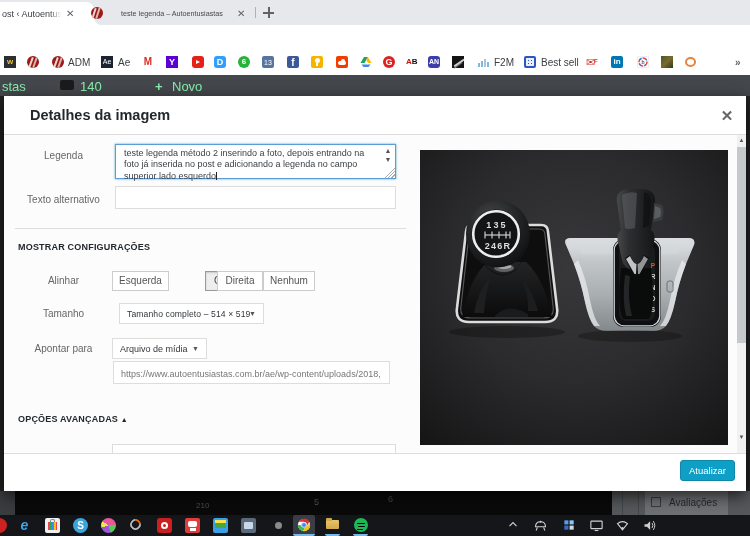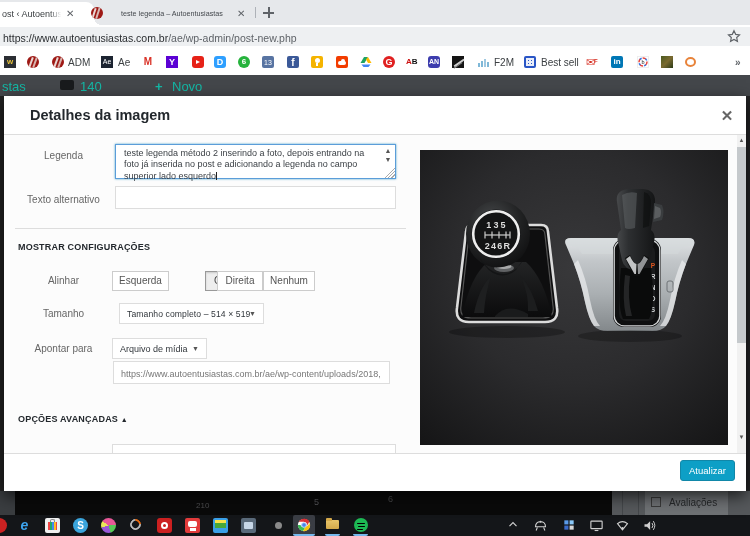--- a/index.html
+++ b/index.html
@@ -30,21 +30,21 @@
   #star { left:727px; top:4px; width:14px; height:14px; }
 
   #bookmarks { left:0; top:48px; width:750px; height:27px; background:#fff; }
   .bi { position:absolute; top:8px; width:12px; height:12px; font-size:8px; }
   .aelogo { background:#9e1915; border-radius:50%; overflow:hidden; }
   .aelogo:before { content:""; position:absolute; left:3px; top:0.5px; width:1.6px; height:11px; background:#ead8d4; transform:rotate(20deg); }
   .aelogo:after { content:""; position:absolute; left:7px; top:0.5px; width:1.6px; height:11px; background:#d8b4ae; transform:rotate(20deg); }
   .bl { position:absolute; top:9px; font-size:10px; color:#3c4043; white-space:nowrap; }
 
   
-  #adminbar { left:0; top:75px; width:750px; height:21px; background:#44474b; color:#14b8a6; font-size:13px;padding-left:11px; }
+  #adminbar { left:0; top:75px; width:750px; height:21px; background:#44474b; color:#86efac; font-size:13px;padding-left:11px; }
   #pageleft { left:0; top:96px; width:4px; height:395px; background:#232323; }
   #pageright { left:746px; top:96px; width:4px; height:395px; background:#232325; }
   #pagebottom { left:0; top:491px; width:750px; height:24px; background:#0a0a0a; }
   #pb-left { left:0; top:491px; width:15px; height:24px; background:#3a3d40; }
   #pb-panel { left:612px; top:491px; width:138px; height:24px; background:#55585b; }
   #pb-box { left:645px; top:491px; width:83px; height:24px; background:#6e7174; }
 
   
   #taskbar { left:0; top:515px; width:750px; height:21px; background:#141619; }
   .ti { position:absolute; top:3px; width:15px; height:15px; border-radius:2px; font-size:10px; text-align:center; line-height:15px; color:#fff; }
@@ -96,27 +96,20 @@
     <span class="fade"></span>
     <span class="tabx" style="left:76px; top:6px;">✕</span>
     <span class="foot"></span>
   </div>
   <span class="tabx abs" style="left:237px; top:8px;">✕</span>
   <div class="abs" id="tab2fav"></div>
   <span class="abs" id="tab2title">teste legenda – Autoentusiastas</span>
   <div class="abs" id="tabsep"></div>
   <div class="abs" id="newtab"></div>
 
-  <div class="abs" id="toolbar">
-    <div class="abs" id="omnibox"></div>
-    <span class="abs" id="urltext"><b>https://www.autoentusiastas.com.br</b>/ae/wp-admin/post-new.php</span>
-    <svg class="abs" id="star" viewBox="0 0 24 24">
-        <path fill="none" stroke="#5f6368" stroke-width="2" d="M12 3l2.9 6.2 6.6.8-4.9 4.6 1.3 6.6L12 17.9l-5.9 3.3 1.3-6.6-4.9-4.6 6.6-.8z"></path>
-      </svg>
-  </div>
 
   <div class="abs" id="bookmarks">
     <span class="bi" style="left:4px; background:#2b2e33; color:#e8c33a; text-align:center; line-height:12px; font-size:8px; font-weight:bold;">w</span>
     <span class="bi aelogo" style="left:27px;"></span>
     <span class="bi aelogo" style="left:52px;"></span>
       <span class="bl" style="left:68px;">ADM</span>
     <span class="bi" style="left:101px; background:#1c2431; color:#fff; text-align:center; line-height:12px; font-size:7px;">Ae</span>
       <span class="bl" style="left:118px;">Ae</span>
     <span class="bi" style="left:142px; background:#fff; color:#d93025; text-align:center; line-height:12px; font-weight:bold; font-size:10px;">M</span>
     <span class="bi" style="left:166px; background:#5b01d4; color:#fff; text-align:center; line-height:12px; font-size:9px; font-weight:bold;">Y</span>

